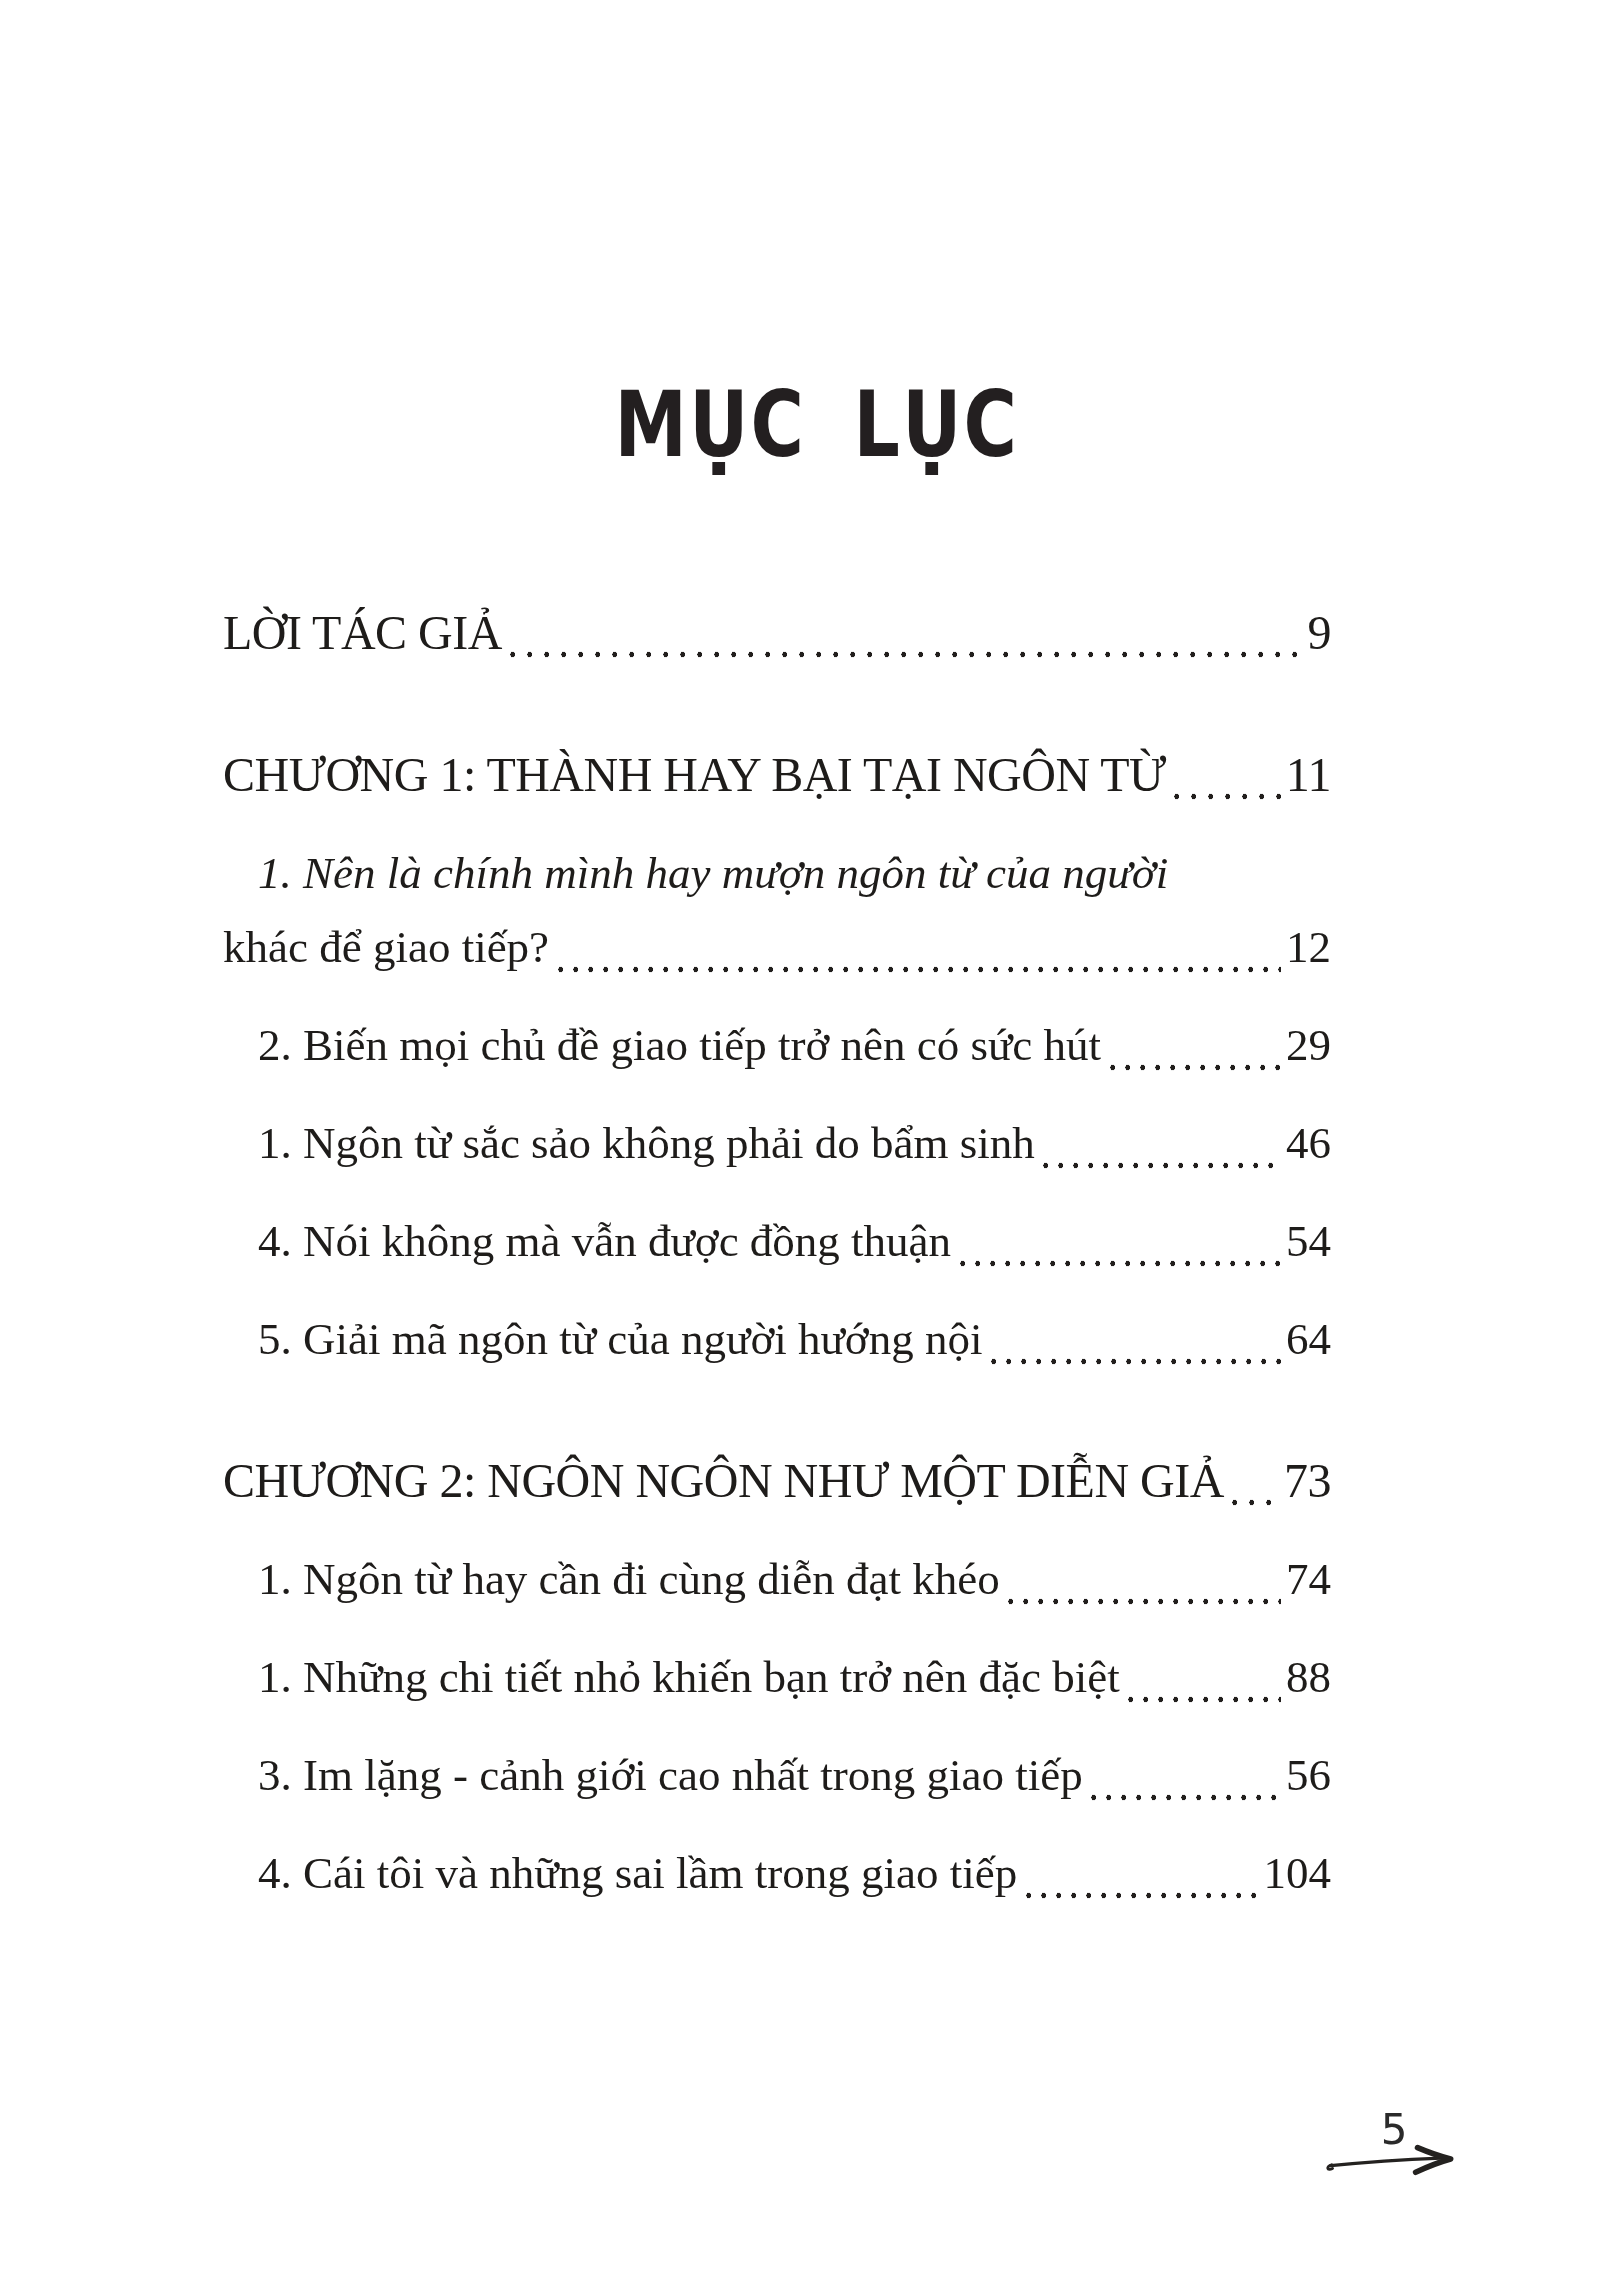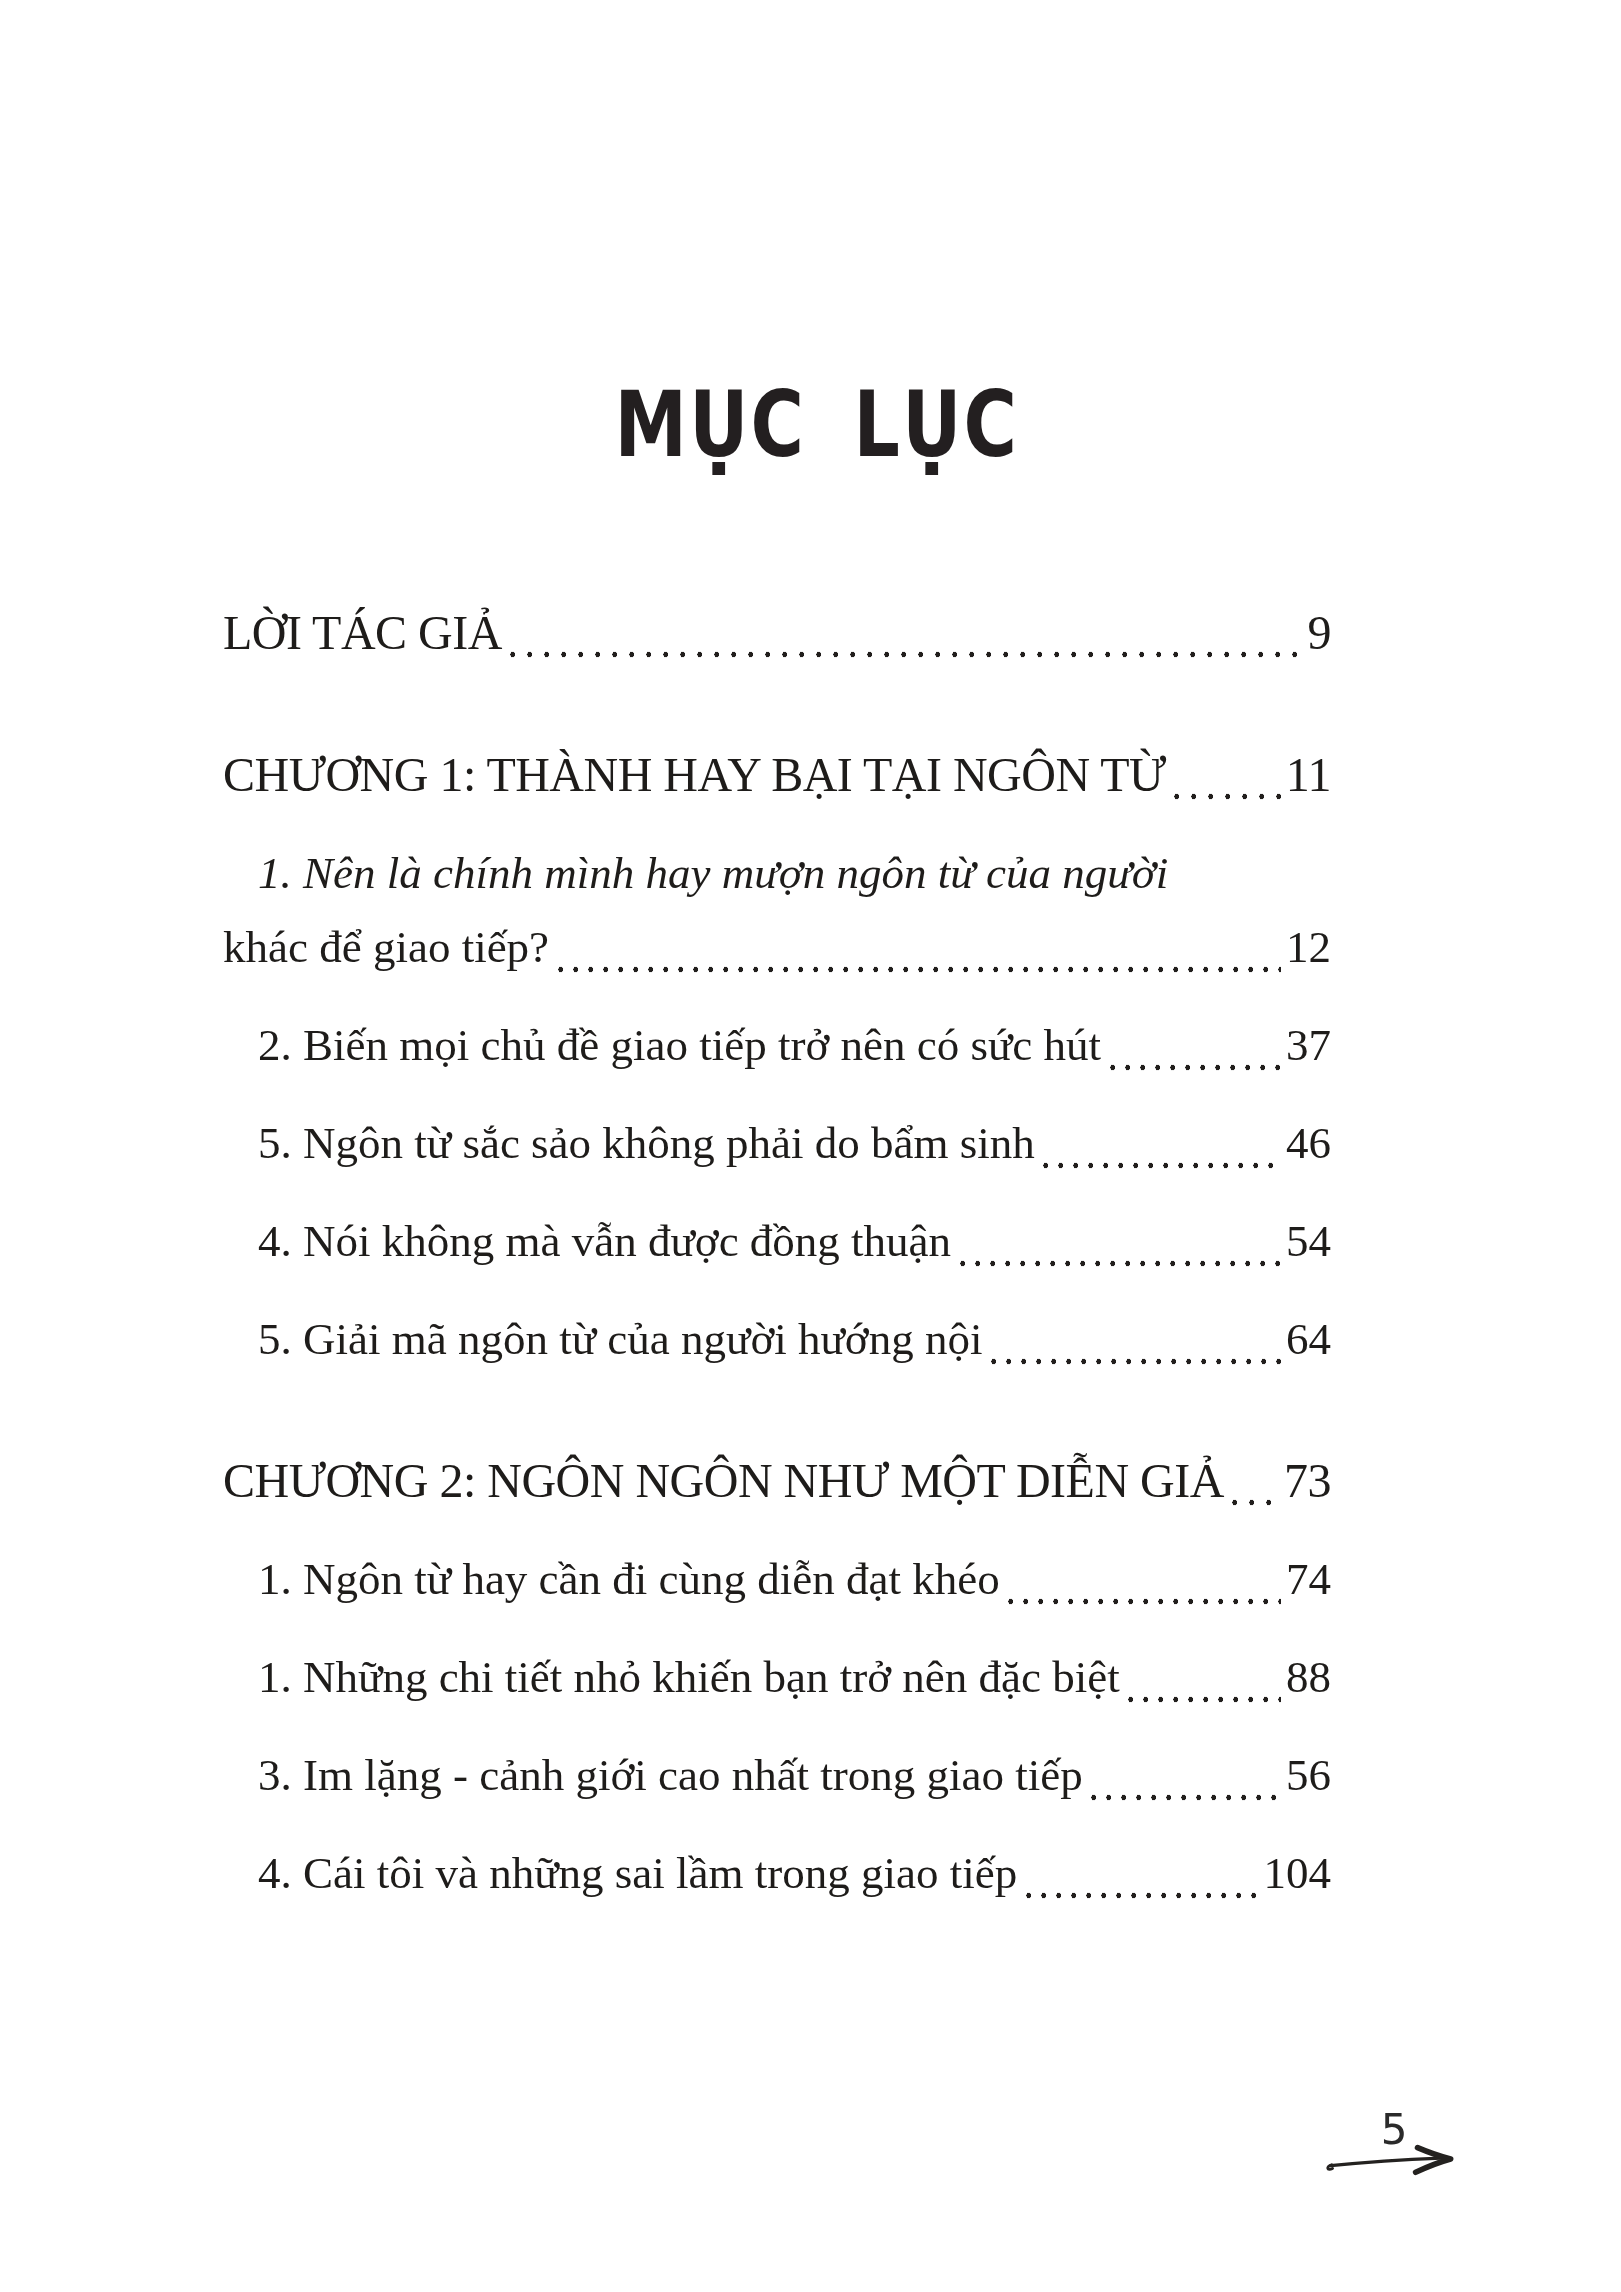--- a/index.html
+++ b/index.html
@@ -116,27 +116,27 @@
         <span class="lbl">khác để giao tiếp?</span>
         <span class="leader"></span>
         <span class="pagenum">12</span>
       </div>
     </div>
 
     <div class="entry item">
       <div class="row">
         <span class="lbl">2. Biến mọi chủ đề giao tiếp trở nên có sức hút</span>
         <span class="leader"></span>
-        <span class="pagenum">37</span>
-      </div>
-    </div>
-
-    <div class="entry item">
-      <div class="row">
-        <span class="lbl">5. Ngôn từ sắc sảo không phải do bẩm sinh</span>
+        <span class="pagenum">29</span>
+      </div>
+    </div>
+
+    <div class="entry item">
+      <div class="row">
+        <span class="lbl">1. Ngôn từ sắc sảo không phải do bẩm sinh</span>
         <span class="leader"></span>
         <span class="pagenum">46</span>
       </div>
     </div>
 
     <div class="entry item">
       <div class="row">
         <span class="lbl">4. Nói không mà vẫn được đồng thuận</span>
         <span class="leader"></span>
         <span class="pagenum">54</span>

